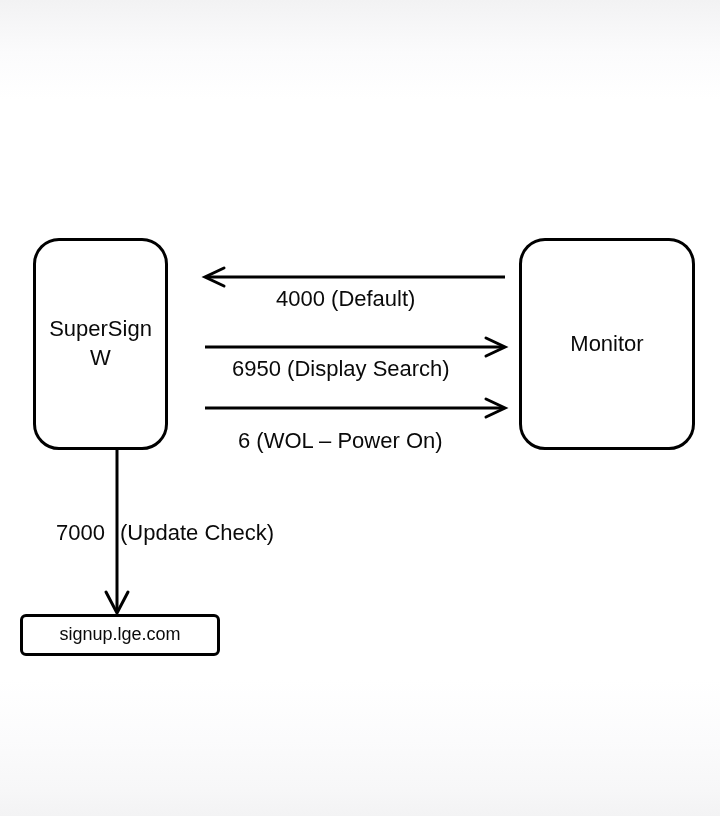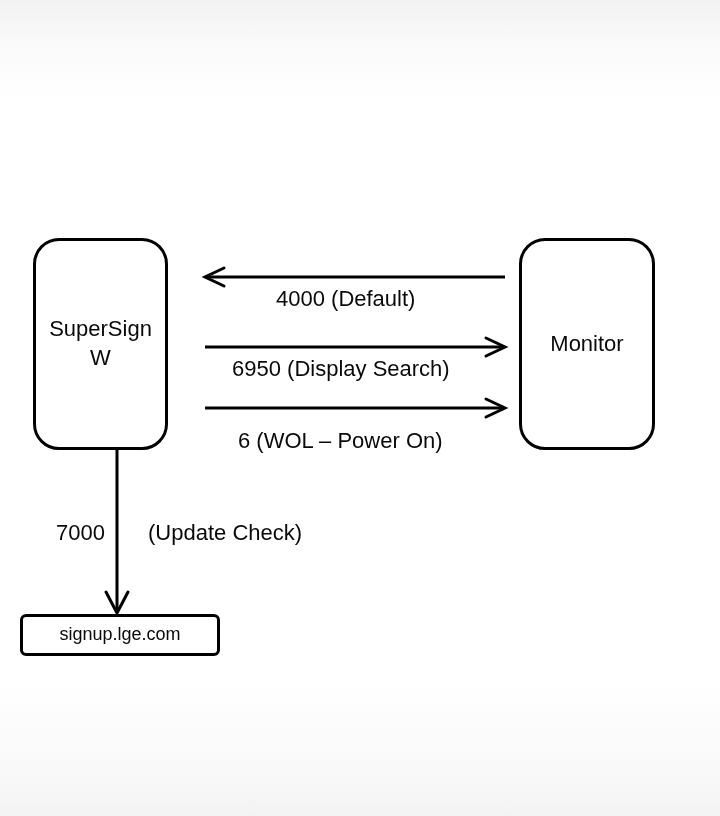--- a/index.html
+++ b/index.html
@@ -52,21 +52,21 @@
     top: 238px;
     width: 135px;
     height: 212px;
     border-radius: 26px;
     font-size: 22px;
     line-height: 1.3;
   }
   #node-monitor {
     left: 519px;
     top: 238px;
-    width: 136px;
+    width: 176px;
     height: 212px;
     border-radius: 26px;
     font-size: 22px;
     line-height: 1.3;
   }
   #node-signup {
     left: 20px;
     top: 614px;
     width: 200px;
     height: 42px;
@@ -97,21 +97,20 @@
     left: 238px;
     top: 428px;
   }
   #label-9000-port {
     left: 56px;
     top: 520px;
   }
   #label-9000-desc {
     left: 120px;
     top: 520px;
-    padding-left: 28px;
   }
 </style>
 </head>
 <body>
 
 <div id="canvas">
 
   <svg id="diagram-svg" viewBox="0 0 720 816" xmlns="http://www.w3.org/2000/svg">
 
     <g>

